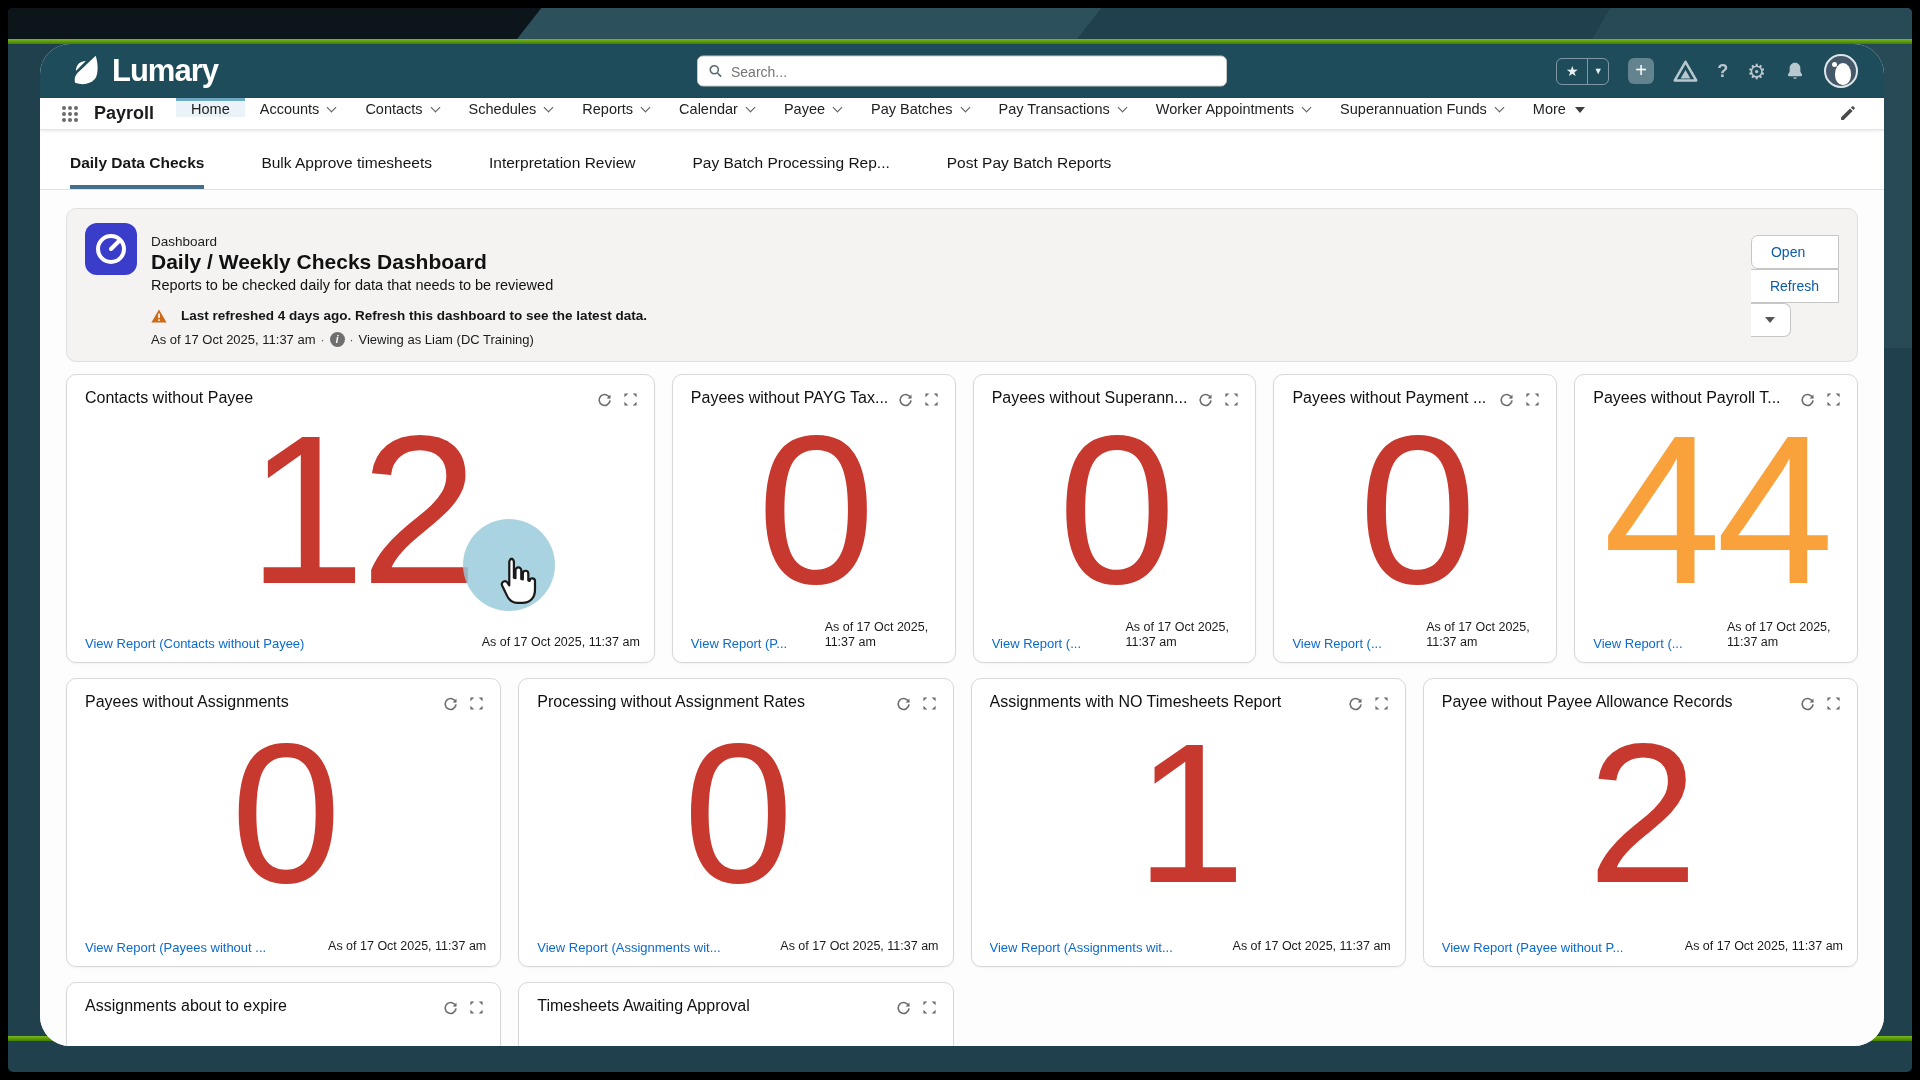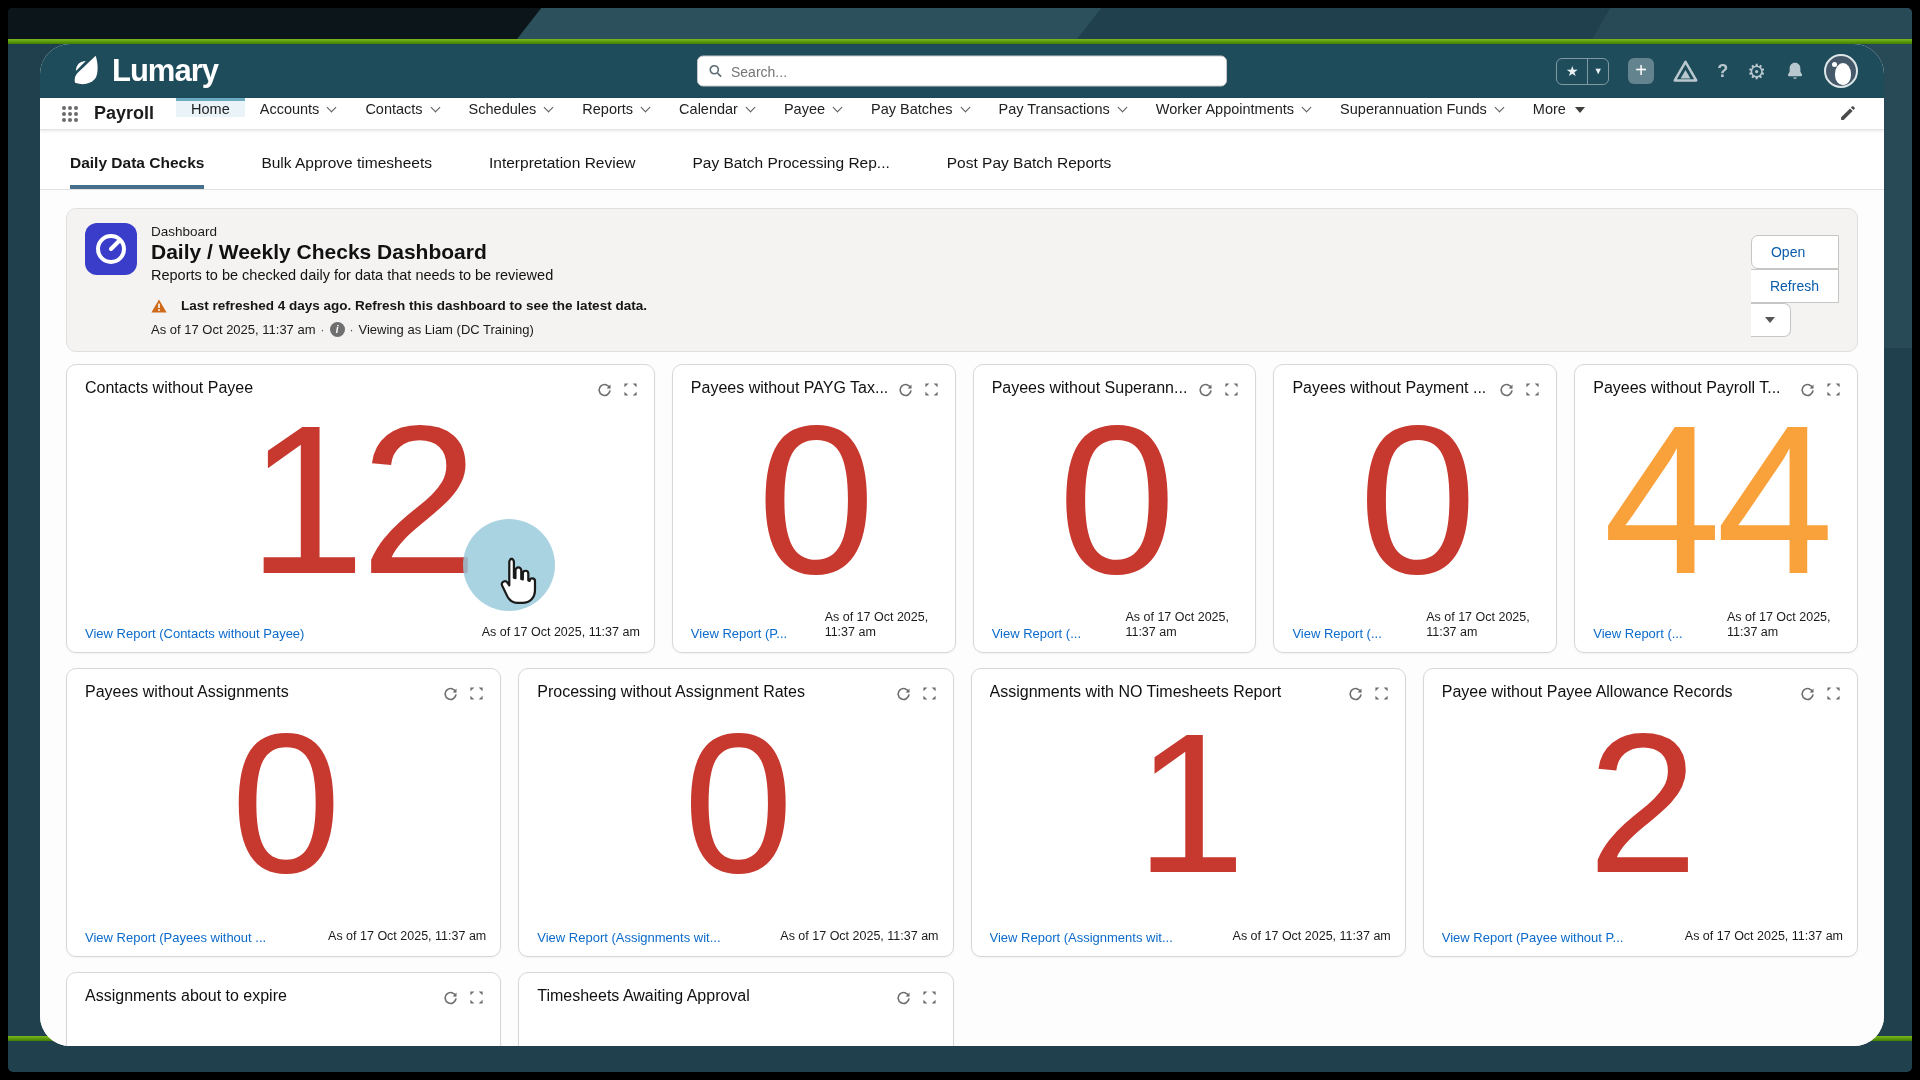--- a/index.html
+++ b/index.html
@@ -53,21 +53,21 @@
   .subtabs { display:flex; gap:57px; padding:24px 28px 0 30px; border-bottom:1px solid #e2e2e2; background:#fff; }
   .subtab { padding-bottom:13px; font-size:15.5px; color:#161616; border-bottom:4px solid transparent; white-space:nowrap; }
   .subtab.active { font-weight:bold; border-bottom-color:#466f8c; }
 
   
   .content { padding:18px 26px 0 26px; background:#fdfdfd; }
 
   .panel { background:#f4f3f2; border:1px solid #e0dfde; border-radius:10px; padding:14px 18px; display:flex; min-height:132px; margin-bottom:12px; }
   .panel-left { display:flex; gap:14px; }
   .dash-texts { padding-top:1px; }
-  .dash-type { font-size:13.5px; color:#1d1d1d; }
+  .dash-type { font-size:13.5px; color:#1d1d1d;margin-top:10px; }
   .dash-title { font-size:21px; font-weight:bold; color:#111; margin:1px 0 3px 0; }
   .dash-desc { font-size:14.5px; color:#121212; }
   .warn-row { display:flex; align-items:flex-end; gap:14px; margin-top:15px; }
   .warn-text { font-size:13.5px; font-weight:bold; color:#151515; }
   .asof-row { display:flex; align-items:center; gap:5px; margin-top:9px; font-size:13px; color:#1a1a1a; }
   .sep-dot { color:#555; font-size:12px; }
   .info-chip { width:15px; height:15px; border-radius:50%; background:#6f6f6f; color:#fff; font-size:10px; font-weight:bold; display:flex; align-items:center; justify-content:center; font-style:italic; }
   .panel-actions { margin-left:auto; padding-top:12px; }
   .btn-group { display:inline-flex;flex-direction:column; }
   .btn { background:#fff; border:1px solid #c6c6c5; color:#0b5cab; font-size:14px; height:34px; padding:0 19px; display:flex; align-items:center; cursor:pointer; }

